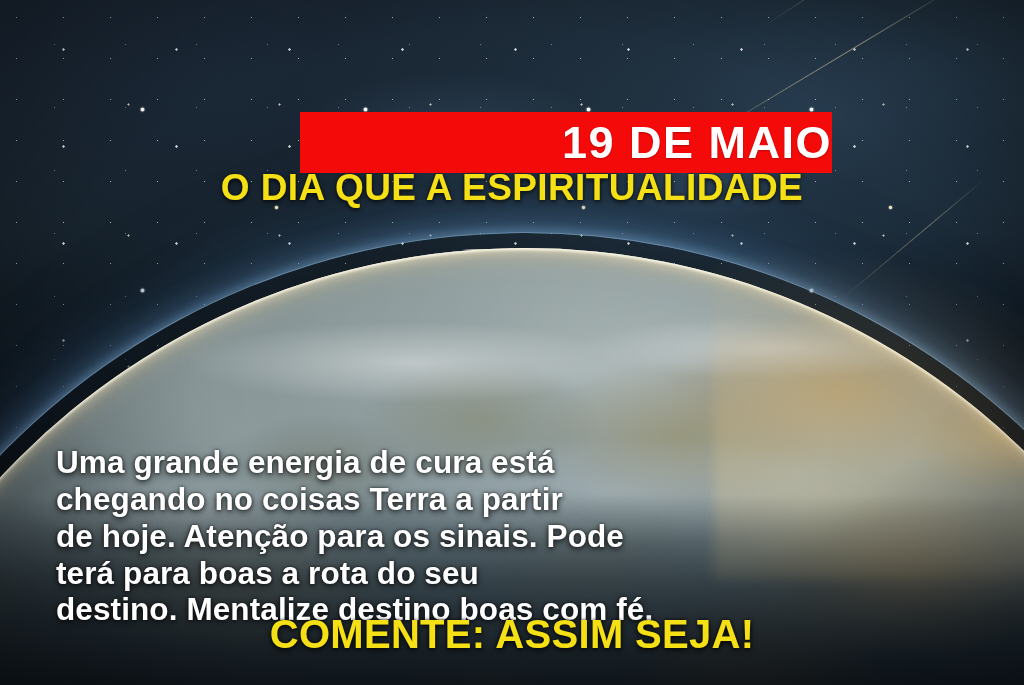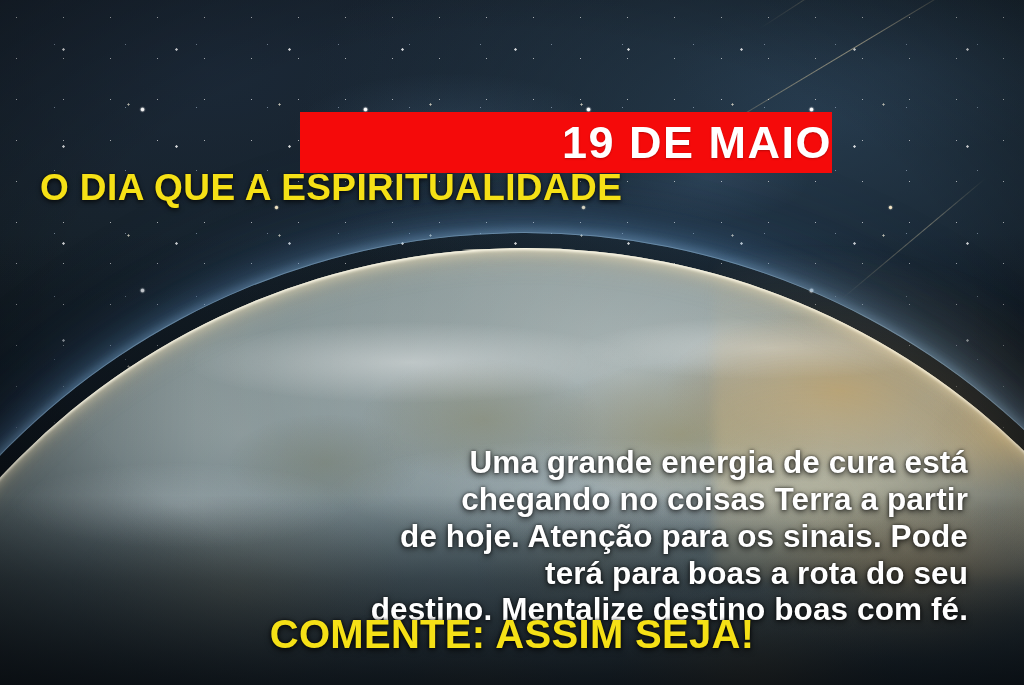--- a/index.html
+++ b/index.html
@@ -221,35 +221,35 @@
     letter-spacing: 1.5px;
     line-height: 1;
     white-space: nowrap;
     text-shadow: 0 1px 2px rgba(0,0,0,0.25);
   }
 
   .headline {
     position: absolute;
     left: 0; right: 0;
     top: 166px;
-    text-align: left;
+    text-align: center;
     color: #F5E016;
     font-size: 37px;
     font-weight: bold;
     line-height: 1.17;
     letter-spacing: 0.4px;
     text-shadow: 0 2px 5px rgba(0,0,0,0.7), 0 0 2px rgba(0,0,0,0.55);
-    padding: 0 40px;
+    padding: 0 28px;
   }
 
   .body-copy {
     position: absolute;
     left: 0; right: 0;
     top: 444px;
-    text-align: right;
+    text-align: left;
     color: #ffffff;
     font-size: 31.5px;
     font-weight: bold;
     line-height: 1.17;
     letter-spacing: 0.1px;
     text-shadow: 0 2px 6px rgba(0,0,0,0.78), 0 0 3px rgba(0,0,0,0.6);
     padding: 0 56px;
   }
 
   .cta {

